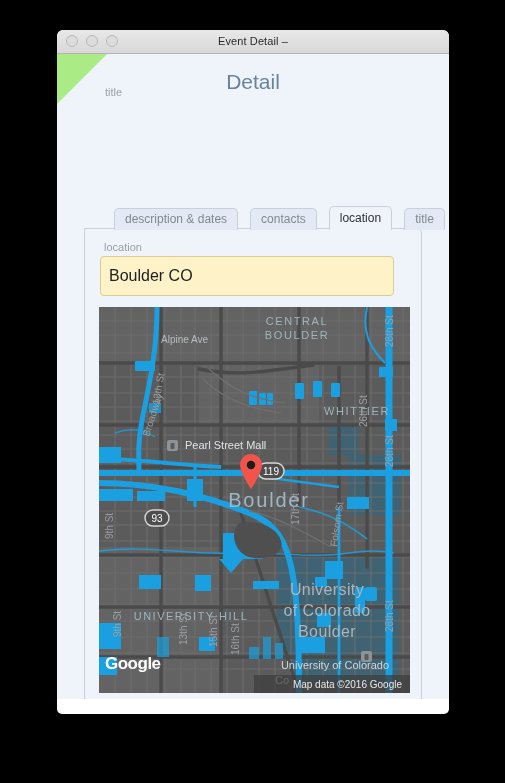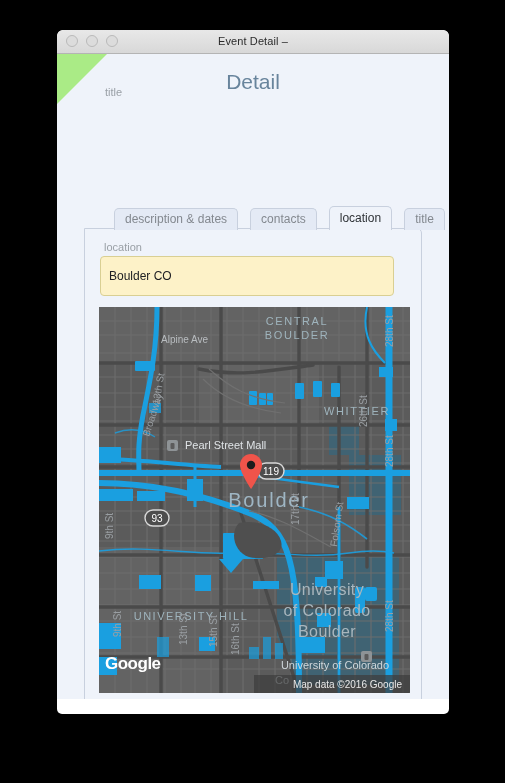--- a/index.html
+++ b/index.html
@@ -171,21 +171,21 @@
     top: 12px;
     width: 294px;
   }
   .loc-input {
     box-sizing: border-box;
     width: 100%;
     height: 40px;
     border: 1px solid #d9cf93;
     border-radius: 4px;
     background: #fdf2c8;
-    font-size: 12px;
+    font-size: 16px;
     color: #202124;
     padding: 0 8px;
     font-family: "Liberation Sans", sans-serif;
     outline: none;
   }
 
   
   .map {
     position: absolute;
     left: 14px;

